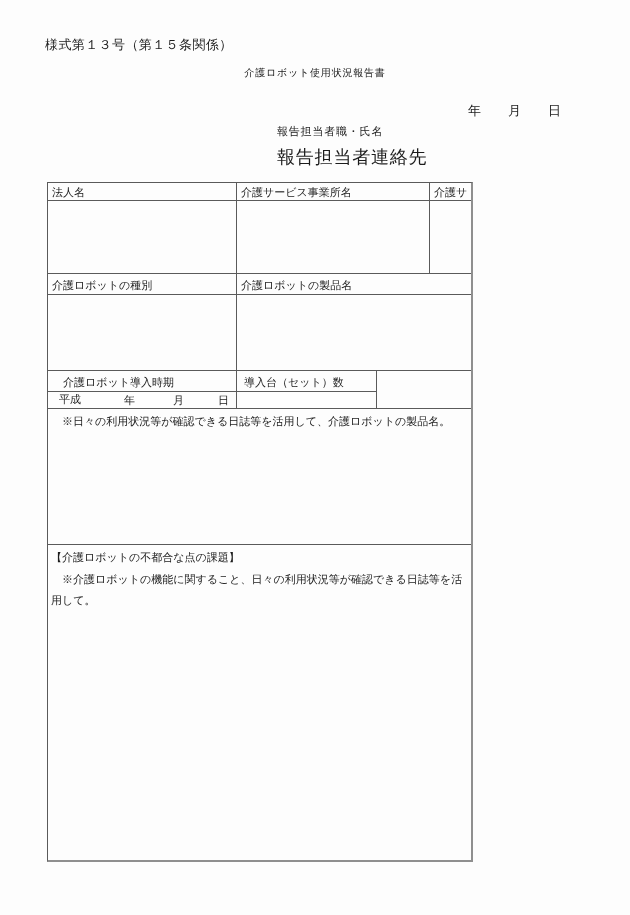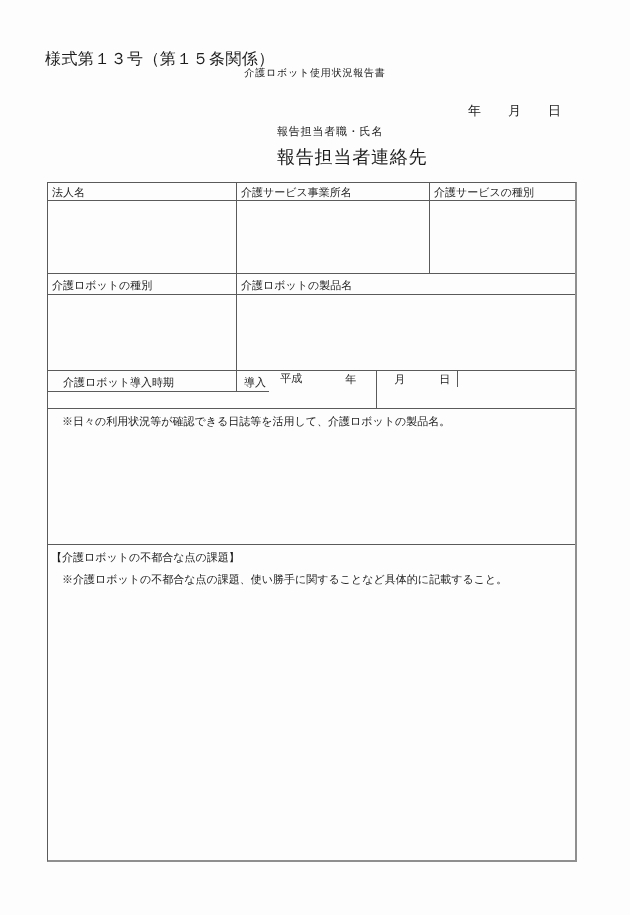--- a/index.html
+++ b/index.html
@@ -2,45 +2,45 @@
 <html lang="ja"><head>
 <meta charset="utf-8">
 <style>
   html,body{margin:0;padding:0;background:#fff;}
   .page{
     position:relative;width:630px;height:915px;background:#fdfdfd;
     font-family:"Liberation Serif","DejaVu Serif",serif;color:#1c1c1c;
     overflow:hidden;
   }
   .abs{position:absolute;}
-  .form-number{left:45px;top:49px;font-size:16px;letter-spacing:0.4px;}
+  .form-number{left:45px;top:36px;font-size:13px;letter-spacing:0.4px;}
   .doc-title{left:0;top:66px;width:630px;text-align:center;font-size:10px;letter-spacing:0.8px;}
   .date-line{left:468px;top:102px;width:93px;display:flex;justify-content:space-between;font-size:13px;}
   .reporter-name{left:277px;top:124px;font-size:11px;letter-spacing:0.8px;}
   .reporter-contact{left:277px;top:145px;font-size:18px;letter-spacing:0.8px;}
 
   .form-table{
-    position:absolute;left:47px;top:182px;width:530px;height:680px;
+    position:absolute;left:47px;top:182px;width:426px;height:680px;
     box-sizing:border-box;display:flex;flex-direction:column;
     border:1px solid #5a5a5a;border-right:2px solid #8f8f8f;border-bottom:2px solid #8f8f8f;
     font-size:11px;line-height:15px;
   }
   .trow{display:flex;box-sizing:border-box;border-bottom:1px solid #5a5a5a;}
   .cell{box-sizing:border-box;padding:2px 3px 0 4px;overflow:hidden;}
   .br{border-right:1px solid #5a5a5a;}
   .c1{width:189px;}
   .c2{width:193px;}
   .c3{flex:1;}
   .row-label1{height:18px;}
   .row-empty1{height:73px;}
   .row-label2{height:21px;}
   .row-label2 .cell{padding-top:4px;}
   .row-empty2{height:76px;}
   .ef-block{display:flex;height:38px;box-sizing:border-box;border-bottom:1px solid #5a5a5a;}
-  .ef-left{width:328px;display:flex;box-sizing:border-box;}
+  .ef-left{width:328px;display:flex;flex-direction:column;box-sizing:border-box;}
   .ef-right{flex:1;border-left:1px solid #5a5a5a;box-sizing:border-box;}
   .row-install{height:21px;display:flex;box-sizing:border-box;border-bottom:1px solid #5a5a5a;}
   .row-era{height:16px;display:flex;box-sizing:border-box;}
   .install-period{padding-top:4px;padding-left:15px;}
   .install-units{flex:1;padding-top:4px;padding-left:7px;}
   .era-cell{position:relative;}
   .era-cell span{position:absolute;top:1px;}
   .era-era{left:11px;font-family:Liberation Mono, monospace;}
   .era-year{left:76px;}
   .era-month{left:125px;}
@@ -115,17 +115,17 @@
       <div class="ef-right"></div>
     </div>
 
     <div class="section sec-g">
       <div class="sec-line">　※日々の利用状況等が確認できる日誌等を活用して、介護ロボットの製品名。</div>
     </div>
 
 
     <div class="section sec-i">
       <div class="sec-line">【介護ロボットの不都合な点の課題】</div>
-      <div class="sec-line">　※介護ロボットの不都合な点の課題、使い勝手に関することなど具体的に記載すること。</div>
+      <div class="sec-line">　※介護ロボットの機能に関すること、日々の利用状況等が確認できる日誌等を活用して。</div>
     </div>
 
   </div>
 </div>
 
 </body></html>

